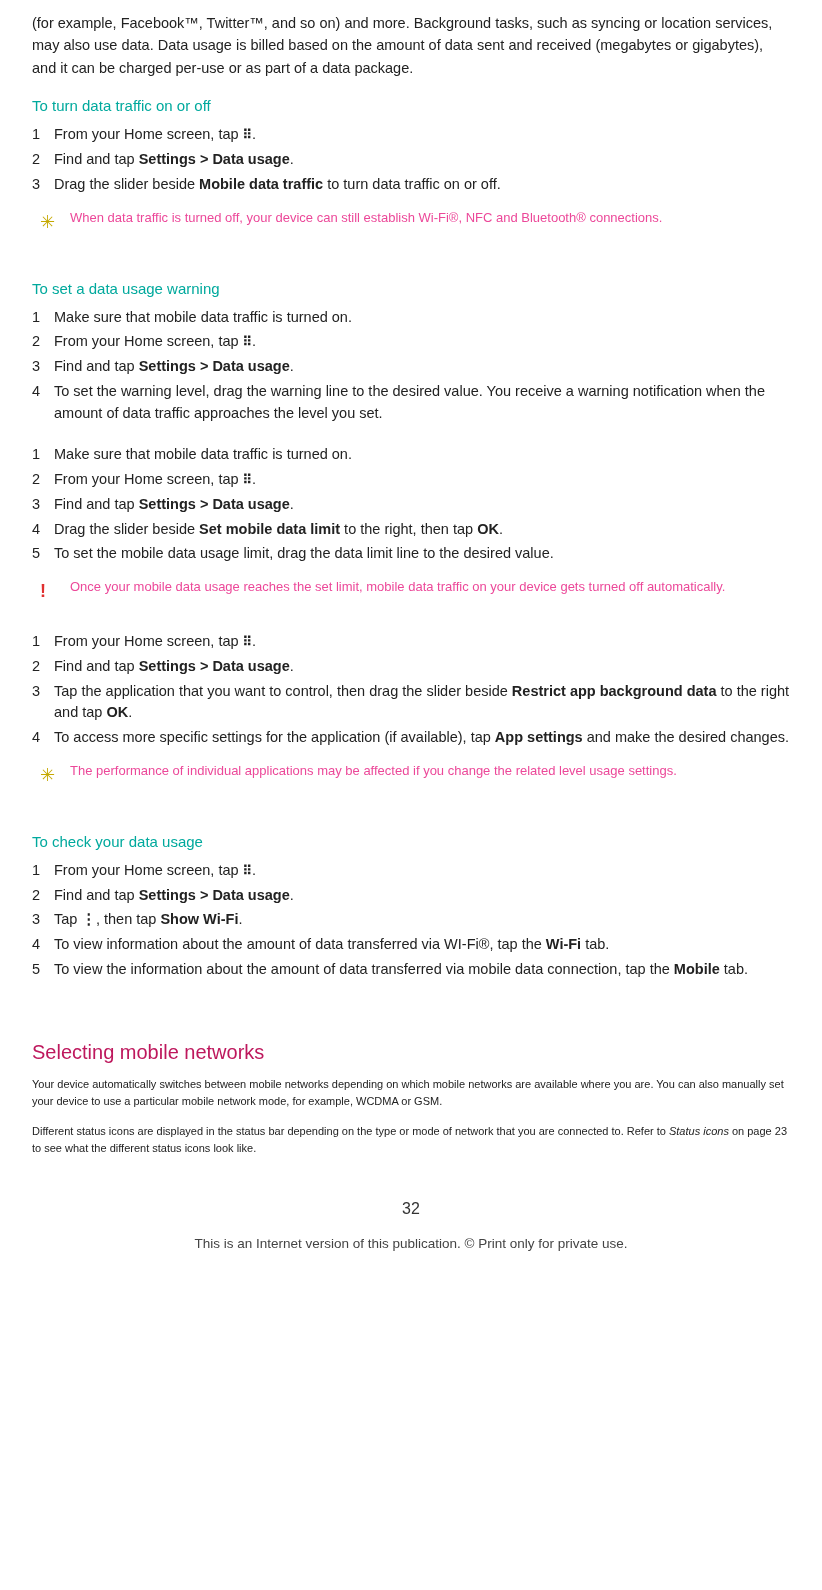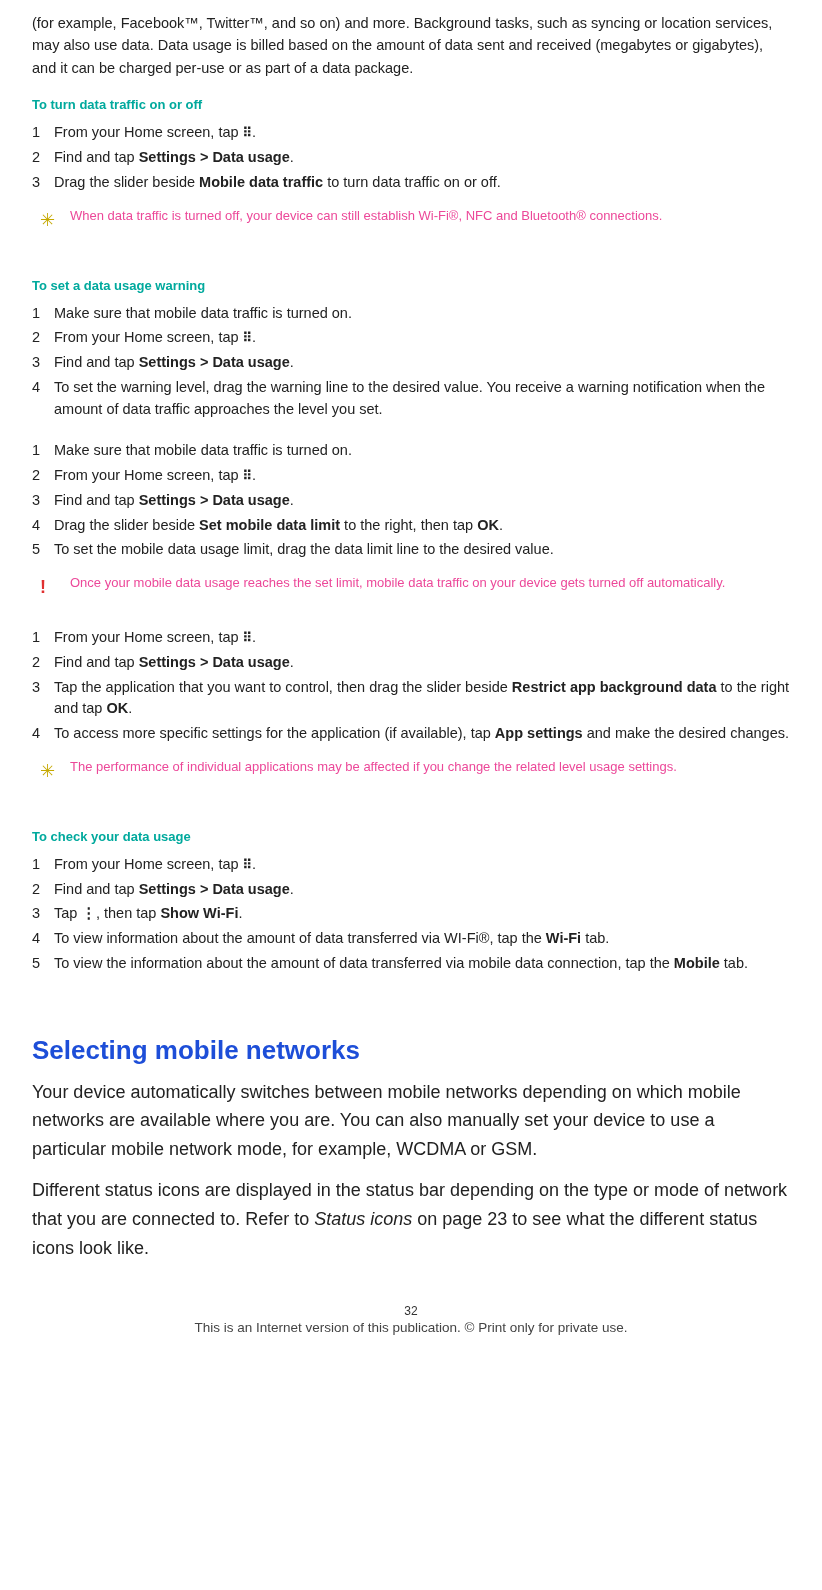--- a/index.html
+++ b/index.html
@@ -15,22 +15,22 @@
     .page {
       padding: 12px 32px 30px 32px;
     }
     .intro-text {
       font-size: 14.5px;
       line-height: 1.55;
       margin-bottom: 18px;
     }
     .section-heading {
       color: #00a99d;
-      font-size: 13px;
-      font-weight: bold;
+      font-size: 15px;
+      font-weight: normal;
       margin-bottom: 10px;
       margin-top: 18px;
     }
     .step-list {
       list-style: none;
       padding: 0;
       margin: 0 0 6px 0;
     }
     .step-list li {
       display: flex;
@@ -74,43 +74,43 @@
     }
     .note-text {
       color: #ec4899;
       font-size: 13px;
       line-height: 1.5;
     }
     .divider {
       height: 14px;
     }
     .major-heading {
-      font-size: 26px;
-      font-weight: bold;
+      font-size: 20px;
+      font-weight: normal;
       margin-top: 30px;
       margin-bottom: 12px;
-      color: #1d4ed8;
+      color: #be185d;
     }
     .body-para {
-      font-size: 18px;
+      font-size: 11px;
       line-height: 1.6;
       margin-bottom: 12px;
       color: #222;
     }
     .footer {
       text-align: center;
       margin-bottom: 8px;
       font-size: 13.5px;
       color: #444;
     }
     .page-num {
-      font-size: 12px;
+      font-size: 16px;
       color: #333;
       text-align: center;
-      margin-bottom: 2px;
+      margin-bottom: 18px;
     }
     .italic { font-style: italic; text-align: right; }
   </style>
 </head>
 <body>
 
 <div class="page">
 
   <p class="intro-text">(for example, Facebook™, Twitter™, and so on) and more. Background tasks, such as syncing or location services, may also use data. Data usage is billed based on the amount of data sent and received (megabytes or gigabytes), and it can be charged per-use or as part of a data package.</p>
 

